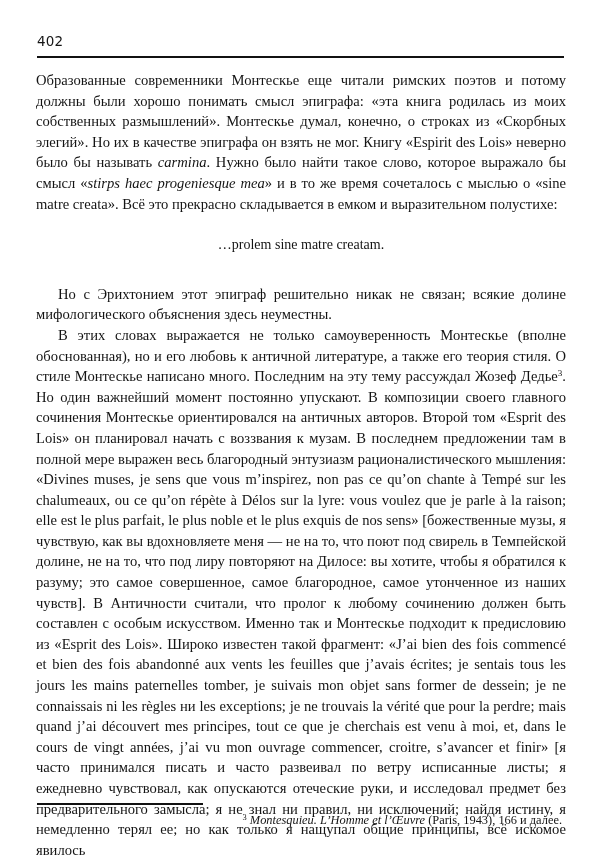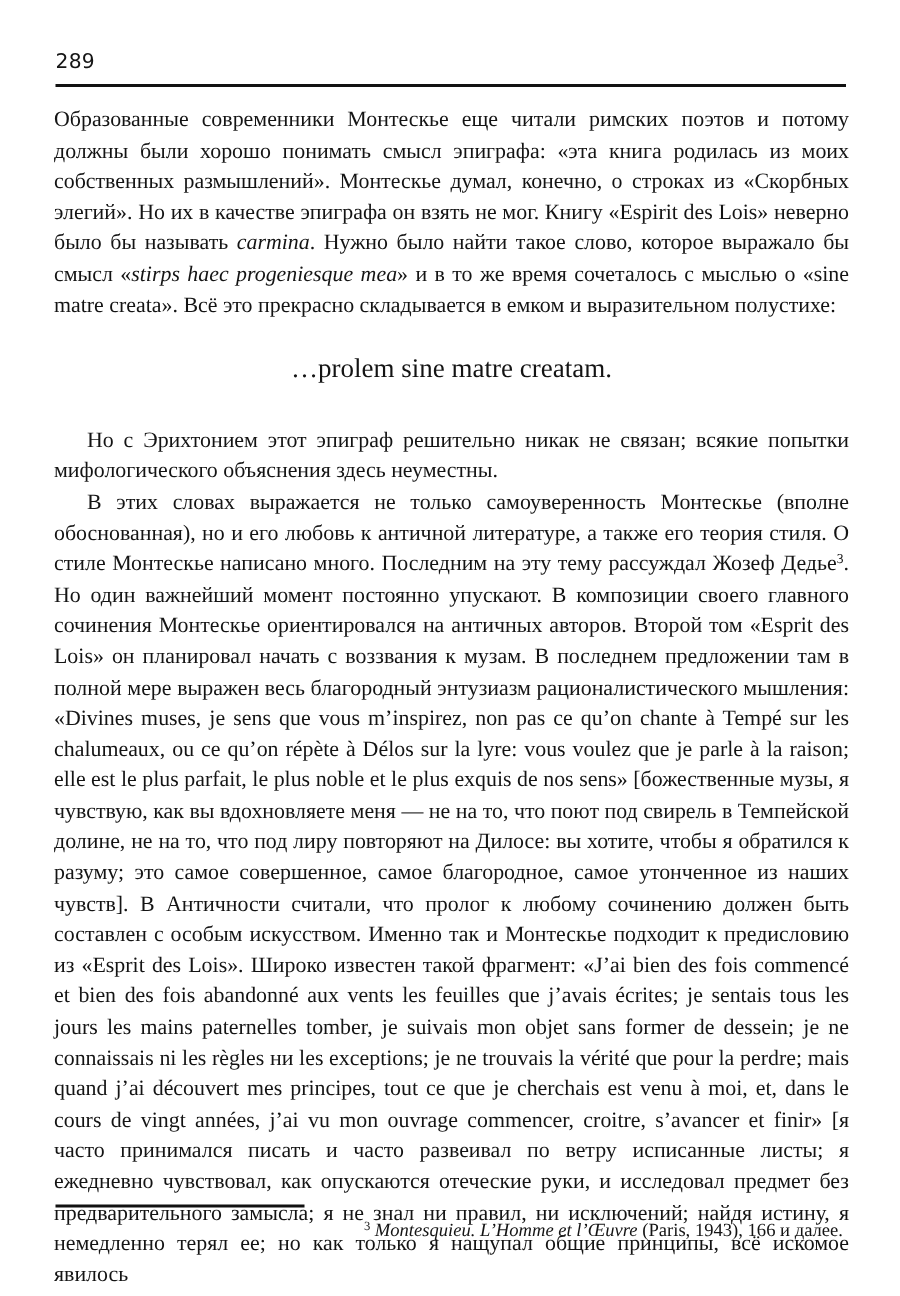--- a/index.html
+++ b/index.html
@@ -68,21 +68,21 @@
     text-align: justify;
     text-justify: inter-word;
     hyphens: manual;
     -webkit-hyphens: manual;
   }
   p.indent {
     text-indent: 22px;
   }
   p.epigraph {
     margin: 0;
-    font-size: 18px;
+    font-size: 14px;
     line-height: 20.6px;
     text-align: center;
   }
   .gap-before-epigraph { height: 21px; }
   .gap-after-epigraph  { height: 28px; }
 
   i, .ital { font-style: italic; }
   sup.fnmark {
     font-size: 0.62em;
     vertical-align: 0.52em;
@@ -113,33 +113,33 @@
     line-height: 0;
     margin-right: 3px;
   }
 </style>
 </head>
 <body>
 
 <div class="page">
 
   <div class="running-head">
-    <span class="folio">289</span>
+    <span class="folio">402</span>
   </div>
   <div class="head-rule"></div>
 
   <div class="textblock">
     <div id="paras-before">
         <p class="body">Образованные современники Монтескье еще читали римских поэтов и потому должны были хорошо понимать смысл эпиграфа: «эта книга родилась из моих собственных размышлений». Монтескье думал, конечно, о строках из «Скорбных элегий». Но их в качестве эпиграфа он взять не мог. Книгу «Espirit des Lois» неверно было бы называть <i>carmina</i>. Нужно было найти такое слово, которое выражало бы смысл «<i>stirps haec progeniesque mea</i>» и в то же время сочеталось с мыслью о «sine matre creata». Всё это прекрасно складывается в емком и выразительном полустихе:</p>
       </div>
     <div class="gap-before-epigraph"></div>
     <p class="epigraph">…prolem sine matre creatam.</p>
     <div class="gap-after-epigraph"></div>
     <div id="paras-after">
-        <p class="body indent">Но с Эрихтонием этот эпиграф решительно никак не связан; всякие попытки мифологического объяснения здесь неуместны.</p>
+        <p class="body indent">Но с Эрихтонием этот эпиграф решительно никак не связан; всякие долине мифологического объяснения здесь неуместны.</p>
         <p class="body indent">В этих словах выражается не только самоуверенность Монтескье (вполне обоснованная), но и его любовь к античной литературе, а также его теория стиля. О стиле Монтескье написано много. Последним на эту тему рассуждал Жозеф Дедье<sup class="fnmark">3</sup>. Но один важнейший момент постоянно упускают. В композиции своего главного сочинения Монтескье ориентировался на античных авторов. Второй том «Esprit des Lois» он планировал начать с воззвания к музам. В последнем предложении там в полной мере выражен весь благородный энтузиазм рационалистического мышления: «Divines muses, je sens que vous m’inspirez, non pas ce qu’on chante à Tempé sur les chalumeaux, ou ce qu’on répète à Délos sur la lyre: vous voulez que je parle à la raison; elle est le plus parfait, le plus noble et le plus exquis de nos sens» [божественные музы, я чувствую, как вы вдохновляете меня — не на то, что поют под свирель в Темпейской долине, не на то, что под лиру повторяют на Дилосе: вы хотите, чтобы я обратился к разуму; это самое совершенное, самое благородное, самое утонченное из наших чувств]. В Античности считали, что пролог к любому сочинению должен быть составлен с особым искусством. Именно так и Монтескье подходит к предисловию из «Esprit des Lois». Широко известен такой фрагмент: «J’ai bien des fois commencé et bien des fois abandonné aux vents les feuilles que j’avais écrites; je sentais tous les jours les mains paternelles tomber, je suivais mon objet sans former de dessein; je ne connaissais ni les règles ни les exceptions; je ne trouvais la vérité que pour la perdre; mais quand j’ai découvert mes principes, tout ce que je cherchais est venu à moi, et, dans le cours de vingt années, j’ai vu mon ouvrage commencer, croitre, s’avancer et finir» [я часто принимался писать и часто развеивал по ветру исписанные листы; я ежедневно чувствовал, как опускаются отеческие руки, и исследовал предмет без предварительного замысла; я не знал ни правил, ни исключений; найдя истину, я немедленно терял ее; но как только я нащупал общие принципы, всё искомое явилось</p>
       </div>
   </div>
 
   <div class="footnote-rule"></div>
   <div class="footnote">
     <span class="fn-num">3</span><span id="footnote-text"><i>Montesquieu. L’Homme et l’Œuvre</i> (Paris, 1943), 166 и далее.</span>
   </div>
 
 </div>

